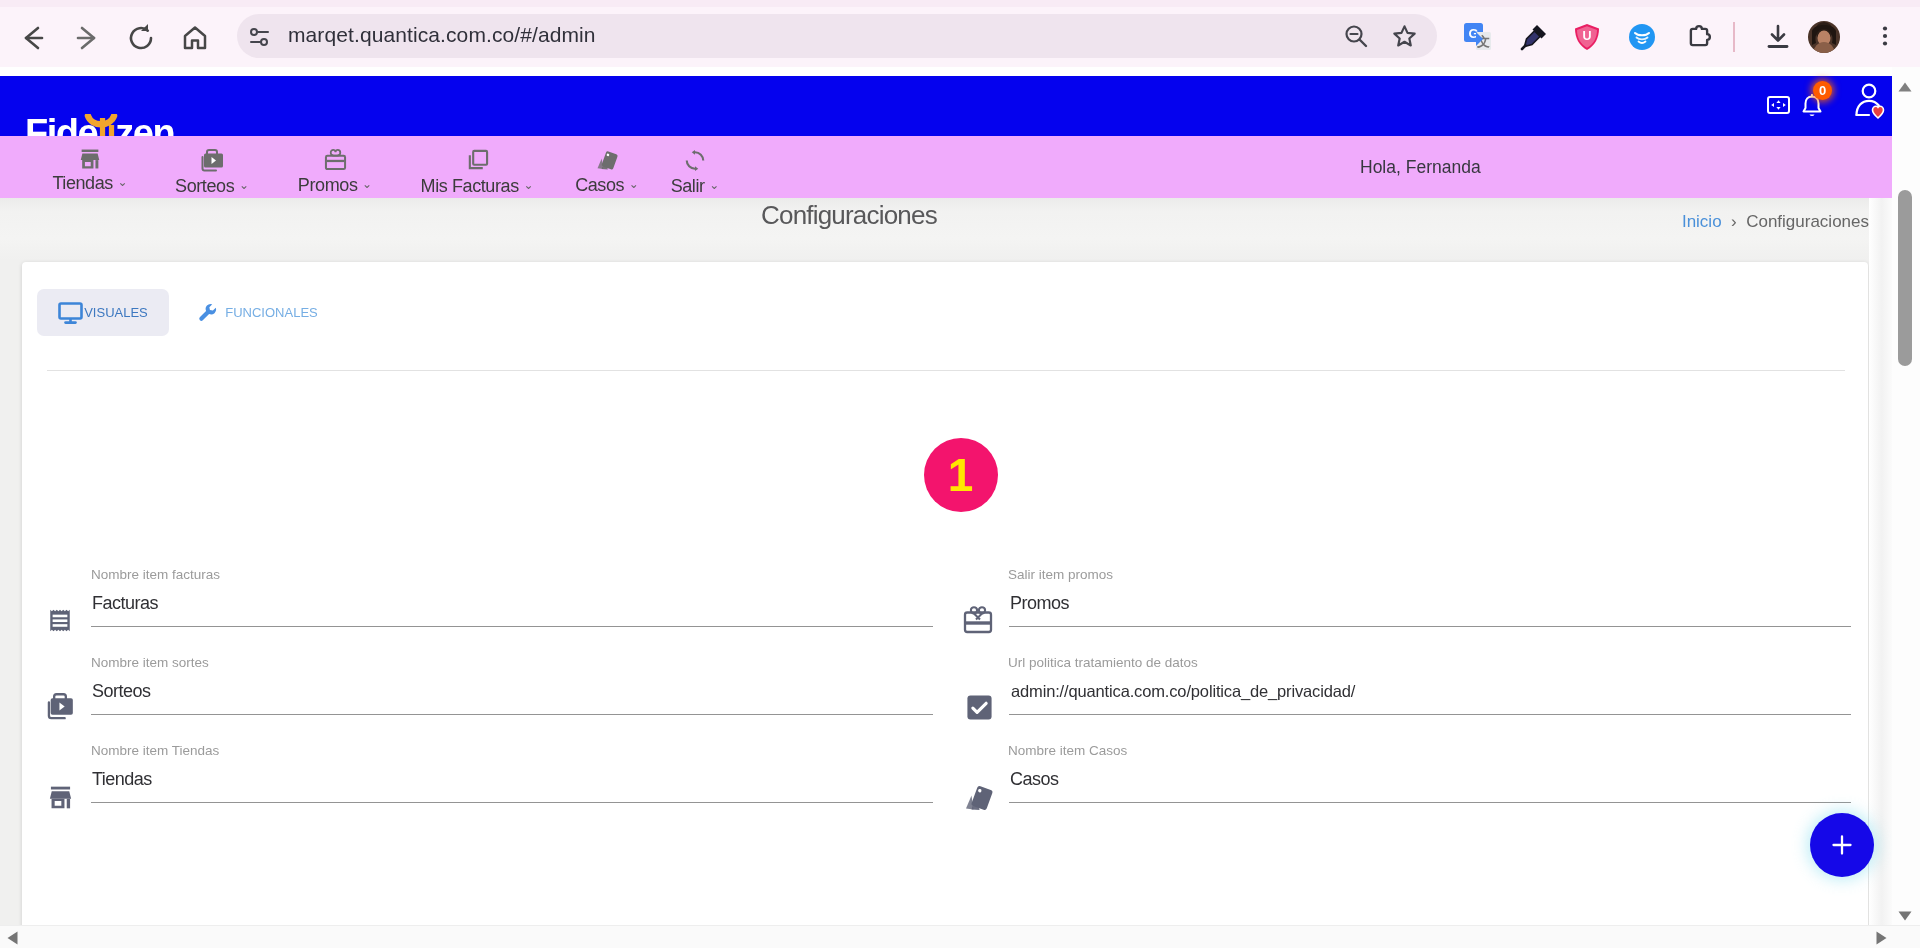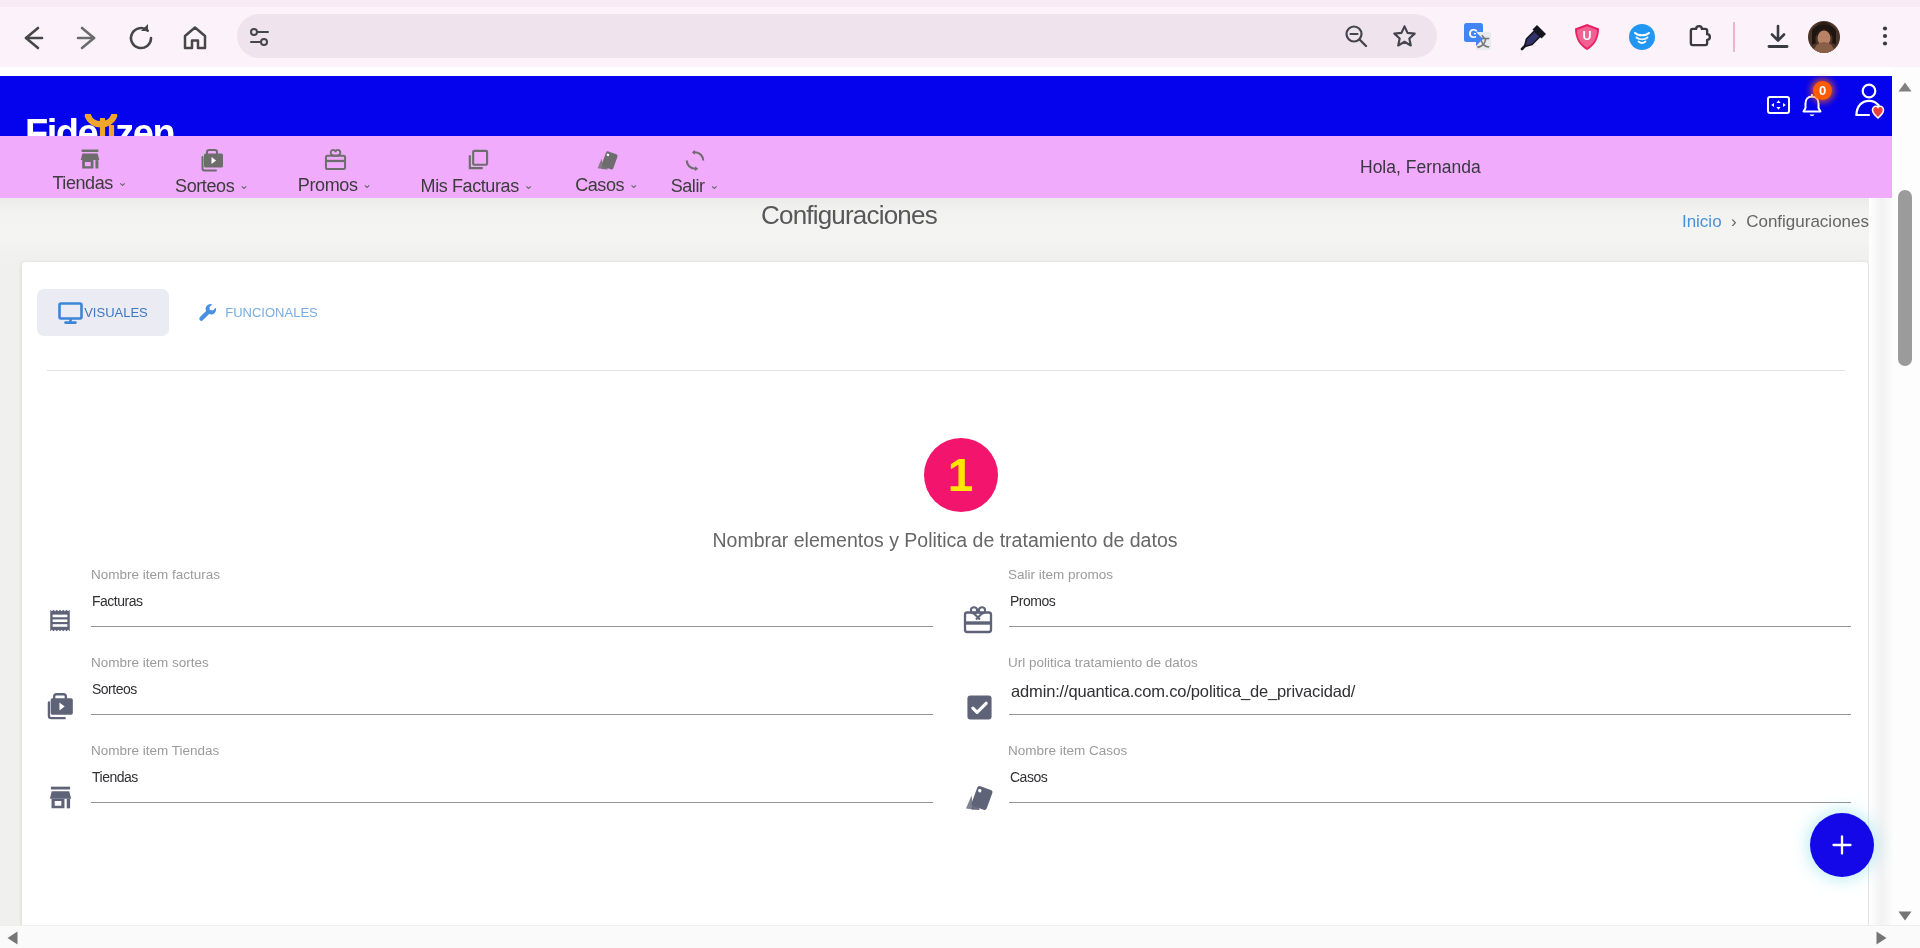--- a/index.html
+++ b/index.html
@@ -39,21 +39,21 @@
 #tab1 { position:absolute; left:15px; top:27px; width:132px; height:47px; background:#ebebf3; border-radius:7px; display:flex; align-items:center; justify-content:center; color:#3d78c0; font-size:13px; }
 #tab2 { position:absolute; left:160px; top:27px; width:150px; height:47px; display:flex; align-items:center; justify-content:center; color:#76aee4; font-size:13px; }
 #tabline { position:absolute; left:25px; top:108px; width:1798px; height:1px; background:#e2e2e2; }
 
 
 #circ { position:absolute; left:901.5px; top:176px; width:74px; height:74px; border-radius:50%; background:#f3146d; color:#ffe600; font-size:46px; font-weight:bold; text-align:center; line-height:74px; }
 #formhead { position:absolute; left:0px; top:267px; width:1846px; text-align:center; font-size:19.5px; color:#666; }
 
 
 .flabel { position:absolute; font-size:13.5px; color:#9b9b9b; }
-.fvalue { position:absolute; font-size:14px; letter-spacing:-0.5px; color:#303034; }
+.fvalue { position:absolute; font-size:18px; letter-spacing:-0.5px; color:#303034; }
 .fline  { position:absolute; height:1px; background:#949494; }
 .ficon  { position:absolute; }
 
 
 #fab { left:1810px; top:813px; width:64px; height:64px; border-radius:50%; background:#1508e8; box-shadow:0 0 15px 3px rgba(110,215,235,0.45); }
 
 
 #vrail { left:1869px; top:198px; width:23px; height:727px; background:linear-gradient(90deg,#ffffff,#f2f2f2 55%,#fbfbfb); }
 #vsb { left:1892px; top:67px; width:28px; height:858px; background:#fdfdfd; }
 #vthumb { left:1898px; top:190px; width:14px; height:176px; background:#9b9b9b; border-radius:7px; }
@@ -84,20 +84,21 @@
       <path d="M12 20 L22 11.5 L32 20 V32 H25 V24.5 H19 V32 H12 Z" fill="none" stroke="#474747" stroke-width="2.5" stroke-linejoin="round"></path>
     </svg>
   <div id="omni"></div>
 
   <svg class="abs" style="left:247px;top:24px" width="26" height="26" viewBox="0 0 26 26">
       <circle cx="7" cy="8" r="3" fill="none" stroke="#45454d" stroke-width="2"></circle>
       <path d="M11 8 H21" stroke="#45454d" stroke-width="2" stroke-linecap="round"></path>
       <circle cx="17" cy="18" r="3" fill="none" stroke="#45454d" stroke-width="2"></circle>
       <path d="M4 18 H13" stroke="#45454d" stroke-width="2" stroke-linecap="round"></path>
     </svg>
+  <div id="urltext">marqet.quantica.com.co/#/admin</div>
 
   <svg class="abs" style="left:1342px;top:23px" width="28" height="28" viewBox="0 0 28 28">
       <circle cx="12" cy="11" r="7.5" fill="none" stroke="#45454d" stroke-width="2.2"></circle>
       <path d="M8.5 11 H15.5" stroke="#45454d" stroke-width="2.2" stroke-linecap="round"></path>
       <path d="M17.5 16.5 L24 23" stroke="#45454d" stroke-width="2.4" stroke-linecap="round"></path>
     </svg>
 
   <svg class="abs" style="left:1390px;top:22px" width="29" height="29" viewBox="0 0 24 24">
       <path d="M12 3.6 L14.5 9 L20.4 9.6 L16 13.6 L17.2 19.4 L12 16.4 L6.8 19.4 L8 13.6 L3.6 9.6 L9.5 9 Z" fill="none" stroke="#45454d" stroke-width="1.8" stroke-linejoin="round"></path>
     </svg>
@@ -253,21 +254,20 @@
     <div id="tab1"><svg width="25" height="22" viewBox="0 0 25 22" style="margin-right:1px">
           <rect x="1.5" y="1.5" width="22" height="15" rx="1.5" fill="none" stroke="#3d85d8" stroke-width="2.6"></rect>
           <path d="M12.5 17 V20" stroke="#3d85d8" stroke-width="2.6"></path>
           <path d="M7.5 20.6 H17.5" stroke="#3d85d8" stroke-width="2.6" stroke-linecap="round"></path>
         </svg>VISUALES</div>
     <div id="tab2"><svg width="22" height="22" viewBox="0 0 24 24" style="margin-right:7px">
           <path d="M21.6 6.4 a5.4 5.4 0 0 1 -7.3 6.7 L7.4 20 a2.35 2.35 0 0 1 -3.3-3.3 L11 9.8 a5.4 5.4 0 0 1 6.7-7.3 L14.6 5.6 l0.6 3.2 3.2 0.6 Z" fill="#4a90e2"></path>
         </svg>FUNCIONALES</div>
     <div id="tabline"></div>
     <div id="circ">1</div>
-    <div id="formhead">Nombrar elementos y Politica de tratamiento de datos</div>
 
     <div class="flabel" style="left:69px;top:305px">Nombre item facturas</div>
     <div class="fvalue" style="left:70px;top:331px">Facturas</div>
     <div class="fline" style="left:69px;top:364px;width:842px"></div>
     <svg class="ficon" style="left:25px;top:345px" width="26" height="27" viewBox="0 0 24 24">
         <path d="M19.5 3.5 L18 2 L16.5 3.5 L15 2 L13.5 3.5 L12 2 L10.5 3.5 L9 2 L7.5 3.5 L6 2 L4.5 3.5 L3 2 V22 L4.5 20.5 L6 22 L7.5 20.5 L9 22 L10.5 20.5 L12 22 L13.5 20.5 L15 22 L16.5 20.5 L18 22 L19.5 20.5 L21 22 V2 Z" fill="#5f6377"></path>
         <rect x="5.2" y="6.6" width="13.6" height="2.4" fill="#fff"></rect>
         <rect x="5.2" y="11" width="13.6" height="2.4" fill="#fff"></rect>
         <rect x="5.2" y="15.4" width="13.6" height="2.4" fill="#fff"></rect>
       </svg>

